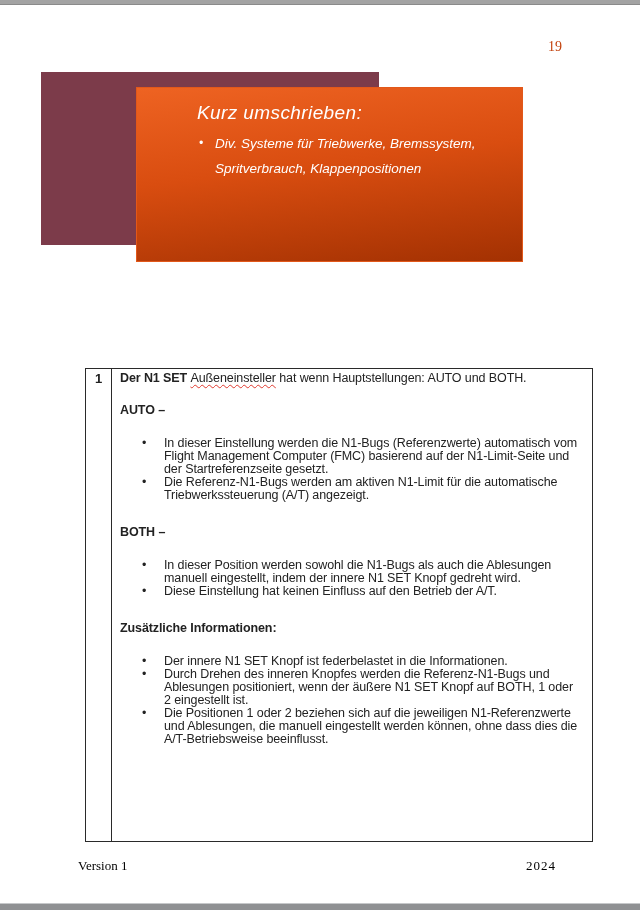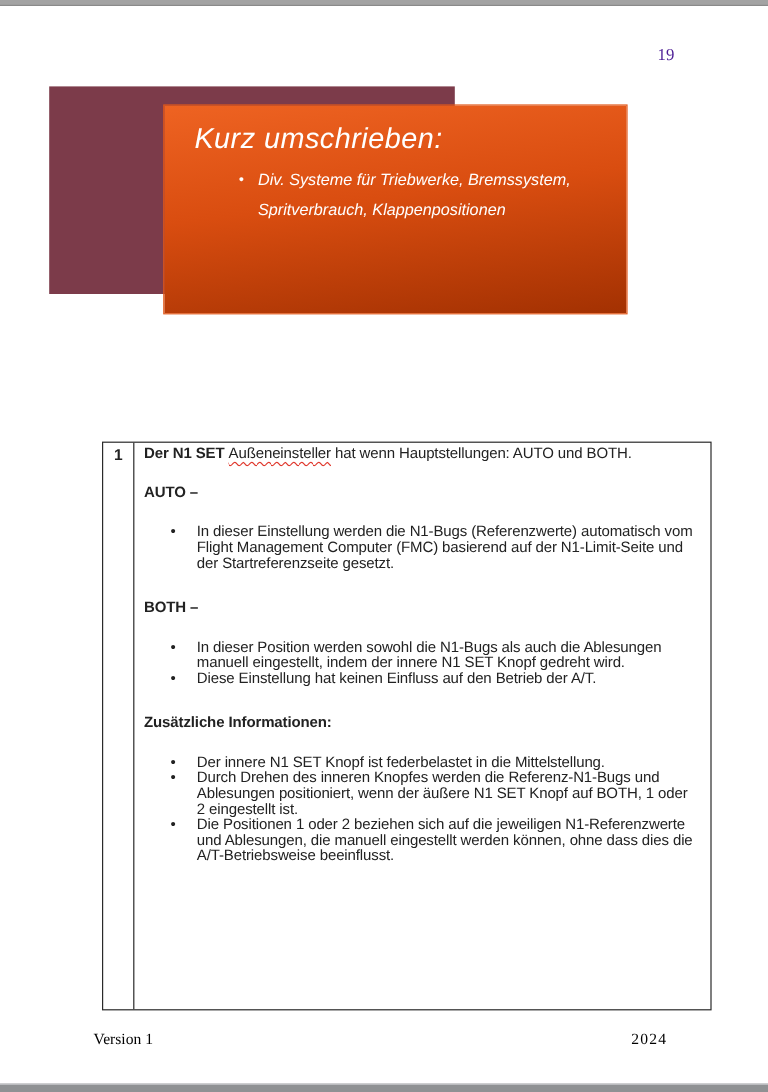--- a/index.html
+++ b/index.html
@@ -13,36 +13,36 @@
     position:absolute; top:0; left:0; width:640px; height:5px;
     background:#a3a3a3; border-bottom:1px solid #8a8a8a; box-sizing:border-box;
   }
   .bottom-bar {
     position:absolute; bottom:0; left:0; width:640px; height:7px;
     background:#8f9193; border-top:1px solid #c6c8ca; box-sizing:border-box;
   }
 
   .page-number {
     position:absolute; top:39px; left:548px;
-    font-family:"Liberation Serif", serif; font-size:14px; color:#4c1d95;
+    font-family:"Liberation Serif", serif; font-size:14px; color:#c2410c;
   }
 
   
   .backdrop {
     position:absolute; left:41px; top:72px; width:338px; height:173px;
     background:#7c3b4a;
   }
   .slide-card {
     position:absolute; left:136px; top:87px; width:387px; height:175px;
     background:linear-gradient(173deg,#ee6322 0%, #d94d10 45%, #a33102 100%);
     border:1px solid #e2581a; box-sizing:border-box;
     color:#ffffff; font-style:italic;
   }
   .slide-title {
-    margin:14px 0 0 25px; font-size:24px; letter-spacing:0.4px; font-weight:500;
+    margin:14px 0 0 60px; font-size:19px; letter-spacing:0.4px; font-weight:500;
   }
   .slide-bullet {
     display:flex; margin:7px 0 0 62px; font-size:13.5px; line-height:25px;
   }
   .slide-bullet .dot { width:16px; font-size:12px; line-height:25px; }
   .slide-bullet-text { width:295px; }
 
   
   .info-table {
     position:absolute; left:85px; top:368px; width:508px; height:474px;
@@ -97,31 +97,32 @@
 
   <div class="info-table">
     <div class="num-cell">1</div>
     <div class="content-cell">
 
       <p class="intro"><span class="b">Der N1 SET </span><span class="misspell">Außeneinsteller</span><span> hat wenn Hauptstellungen: AUTO und BOTH.</span></p>
 
       <div class="sec-heading">AUTO –</div>
       <ul class="bullets">
         <li>In dieser Einstellung werden die N1-Bugs (Referenzwerte) automatisch vom Flight Management Computer (FMC) basierend auf der N1-Limit-Seite und der Startreferenzseite gesetzt.</li>
+        <li>Die Referenz-N1-Bugs werden am aktiven N1-Limit für die automatische Triebwerkssteuerung (A/T) angezeigt.</li>
       </ul>
 
       <div class="sec-heading">BOTH –</div>
       <ul class="bullets">
         <li>In dieser Position werden sowohl die N1-Bugs als auch die Ablesungen manuell eingestellt, indem der innere N1 SET Knopf gedreht wird.</li>
         <li>Diese Einstellung hat keinen Einfluss auf den Betrieb der A/T.</li>
       </ul>
 
       <div class="sec-heading">Zusätzliche Informationen:</div>
       <ul class="bullets">
-        <li>Der innere N1 SET Knopf ist federbelastet in die Mittelstellung.</li>
+        <li>Der innere N1 SET Knopf ist federbelastet in die Informationen.</li>
         <li>Durch Drehen des inneren Knopfes werden die Referenz-N1-Bugs und Ablesungen positioniert, wenn der äußere N1 SET Knopf auf BOTH, 1 oder 2 eingestellt ist.</li>
         <li>Die Positionen 1 oder 2 beziehen sich auf die jeweiligen N1-Referenzwerte und Ablesungen, die manuell eingestellt werden können, ohne dass dies die A/T-Betriebsweise beeinflusst.</li>
       </ul>
 
     </div>
   </div>
 
   <span class="footer-text footer-version">Version 1</span>
   <span class="footer-text footer-year">2024</span>
 

